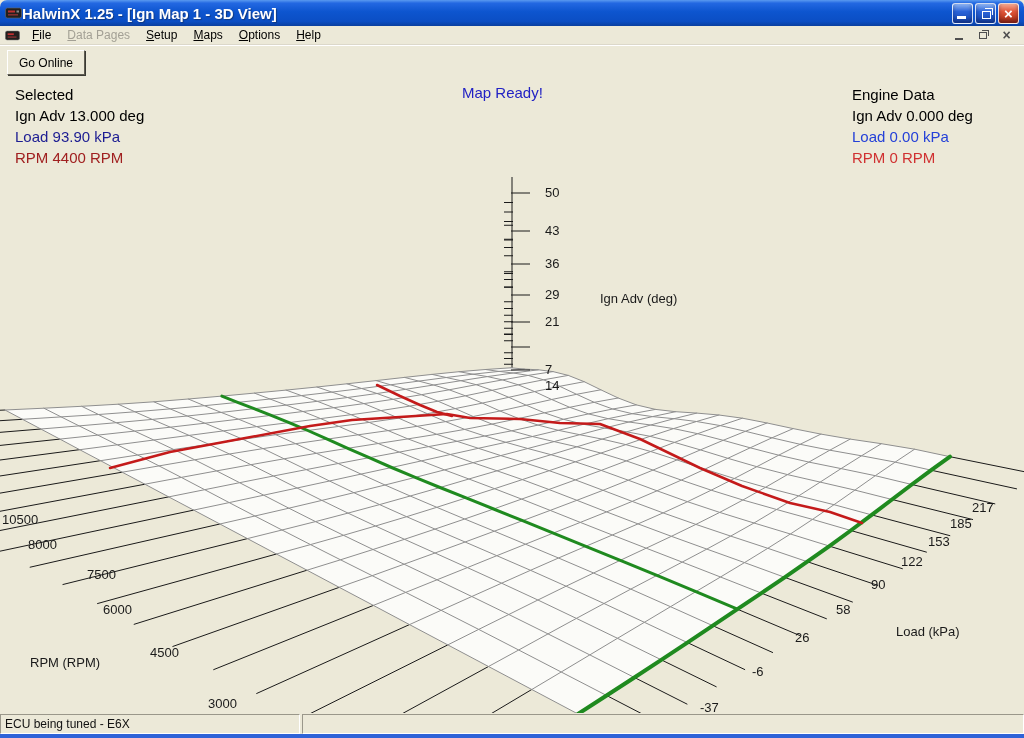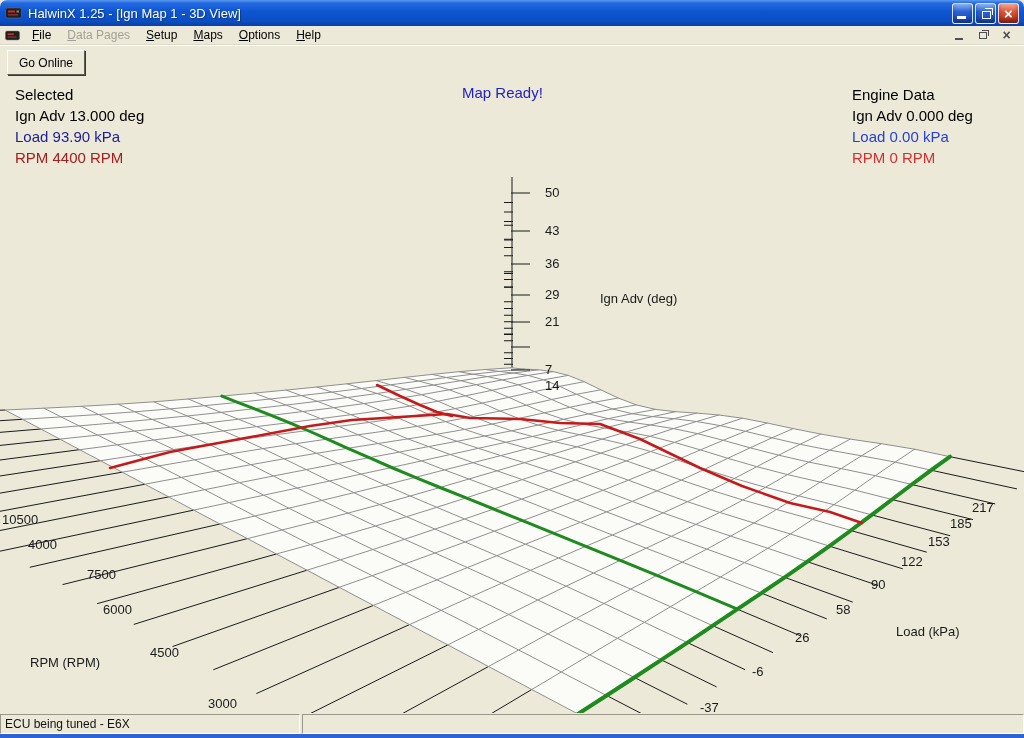--- a/index.html
+++ b/index.html
@@ -7,21 +7,21 @@
     width:1024px;height:738px;position:relative;overflow:hidden;
     background:#ece9d8;font-family:"Liberation Sans",sans-serif;
     -webkit-font-smoothing:antialiased;
   }
   
   .titlebar{
     position:absolute;top:0;left:0;width:1024px;height:26px;box-sizing:border-box;
     background:linear-gradient(180deg,#5a9af0 0%,#2368e2 12%,#0d55cf 45%,#0b4ec4 82%,#0a3f9f 100%);
     border-radius:7px 7px 0 0;display:flex;align-items:center;padding:0 5px;
   }
-  .title-text{color:#fff;font-weight:normal;font-size:13px;margin-left:6px;flex:1;
+  .title-text{color:#fff;font-weight:bold;font-size:15px;flex:1;
     text-shadow:1px 1px 1px #123a80;white-space:nowrap;}
   .winbtn{width:21px;height:21px;border-radius:3px;margin-left:2px;position:relative;
     display:flex;align-items:center;justify-content:center;box-sizing:border-box;
     border:1px solid rgba(255,255,255,.8);
     background:linear-gradient(180deg,#8fb4f2 0%,#2a63d8 40%,#1747ae 100%);
     box-shadow:inset 0 -3px 4px rgba(0,0,40,.35);}
   .winbtn.close{background:linear-gradient(180deg,#f4a992 0%,#e0563a 40%,#a82a0c 100%);}
   .g-min{position:absolute;left:4px;bottom:4px;width:9px;height:3px;background:#fff;}
   .g-rest{position:absolute;left:6px;top:7px;width:7px;height:6px;border:1px solid #fff;background:transparent;}
   .g-rest::before{content:"";position:absolute;left:2px;top:-4px;width:7px;height:6px;border:1px solid #fff;border-bottom:none;border-left:none;}
@@ -244,21 +244,21 @@
     <line x1="504" y1="340.75" x2="513" y2="340.75" stroke="#1a1a1a" stroke-width="1"></line>
     <line x1="504" y1="352.75" x2="513" y2="352.75" stroke="#1a1a1a" stroke-width="1"></line>
     <line x1="504" y1="358.5" x2="513" y2="358.5" stroke="#1a1a1a" stroke-width="1"></line>
     <line x1="504" y1="364.25" x2="513" y2="364.25" stroke="#1a1a1a" stroke-width="1"></line>
     <line x1="504" y1="321.75" x2="513" y2="321.75" stroke="#1a1a1a" stroke-width="1"></line>
     <line x1="504" y1="273.5" x2="513" y2="273.5" stroke="#1a1a1a" stroke-width="1"></line>
     <line x1="504" y1="225.25" x2="513" y2="225.25" stroke="#1a1a1a" stroke-width="1"></line>
   </svg>
 <div id="overlay">
     <div class="axis-label" style="left: 2px; top: 512px;">10500</div>
-    <div class="axis-label" style="left: 28px; top: 537px;">4000</div>
+    <div class="axis-label" style="left: 28px; top: 537px;">8000</div>
     <div class="axis-label" style="left: 52px; top: 567px; margin-left: 35px;">7500</div>
     <div class="axis-label" style="left: 103px; top: 602px;">6000</div>
     <div class="axis-label" style="left: 150px; top: 645px;">4500</div>
     <div class="axis-label" style="left: 208px; top: 696px;">3000</div>
     <div class="axis-label" style="left: 972px; top: 500px;">217</div>
     <div class="axis-label" style="left: 950px; top: 516px;">185</div>
     <div class="axis-label" style="left: 928px; top: 534px;">153</div>
     <div class="axis-label" style="left: 901px; top: 554px; text-align: right;">122</div>
     <div class="axis-label" style="left: 871px; top: 577px;">90</div>
     <div class="axis-label" style="left: 836px; top: 602px;">58</div>

